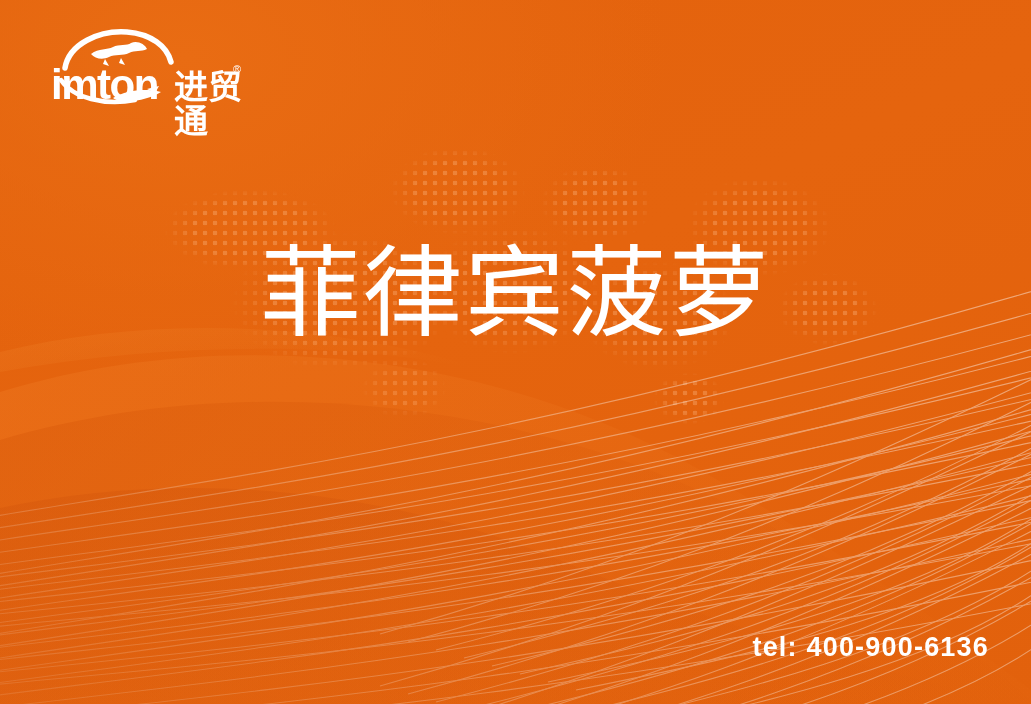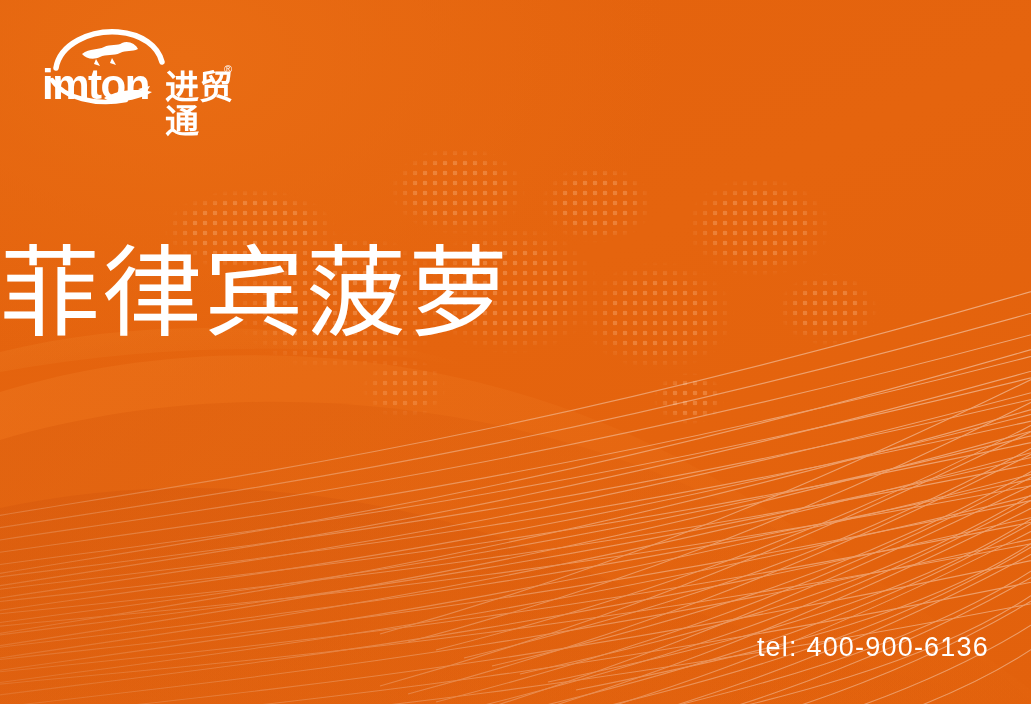--- a/index.html
+++ b/index.html
@@ -66,21 +66,21 @@
   }
 
   .bg-waves { position: absolute; inset: 0; }
 
   .bg-lines { position: absolute; inset: 0; }
 
   
 
   .logo {
     position: absolute;
-    left: 34px;
+    left: 43px;
     top: 28px;
     width: 200px;
     height: 78px;
   }
   .logo-mark { position: absolute; inset: 0; }
   .logo-wordmark {
     position: absolute;
     left: 8px;
     top: 36px;
     font-size: 42px;
@@ -108,40 +108,40 @@
     color: #ffffff;
   }
 
   
 
   .headline {
     position: absolute;
     left: 0;
     right: 0;
     top: 234px;
-    text-align: left;
+    text-align: center;
     color: #ffffff;
     font-weight: 300;
     font-size: 100px;
     line-height: 118px;
     letter-spacing: 2px;
     white-space: nowrap;
   }
   .headline-line { display: block; }
 
   
 
   .tel {
     position: absolute;
     right: 42px;
     top: 631px;
     color: #ffffff;
     font-size: 27px;
     line-height: 32px;
-    font-weight: 400;
+    font-weight: 700;
     letter-spacing: 1.2px;
     white-space: nowrap;
     text-align: right;
   }
 </style>
 </head>
 <body>
 
 <div class="banner">
 

